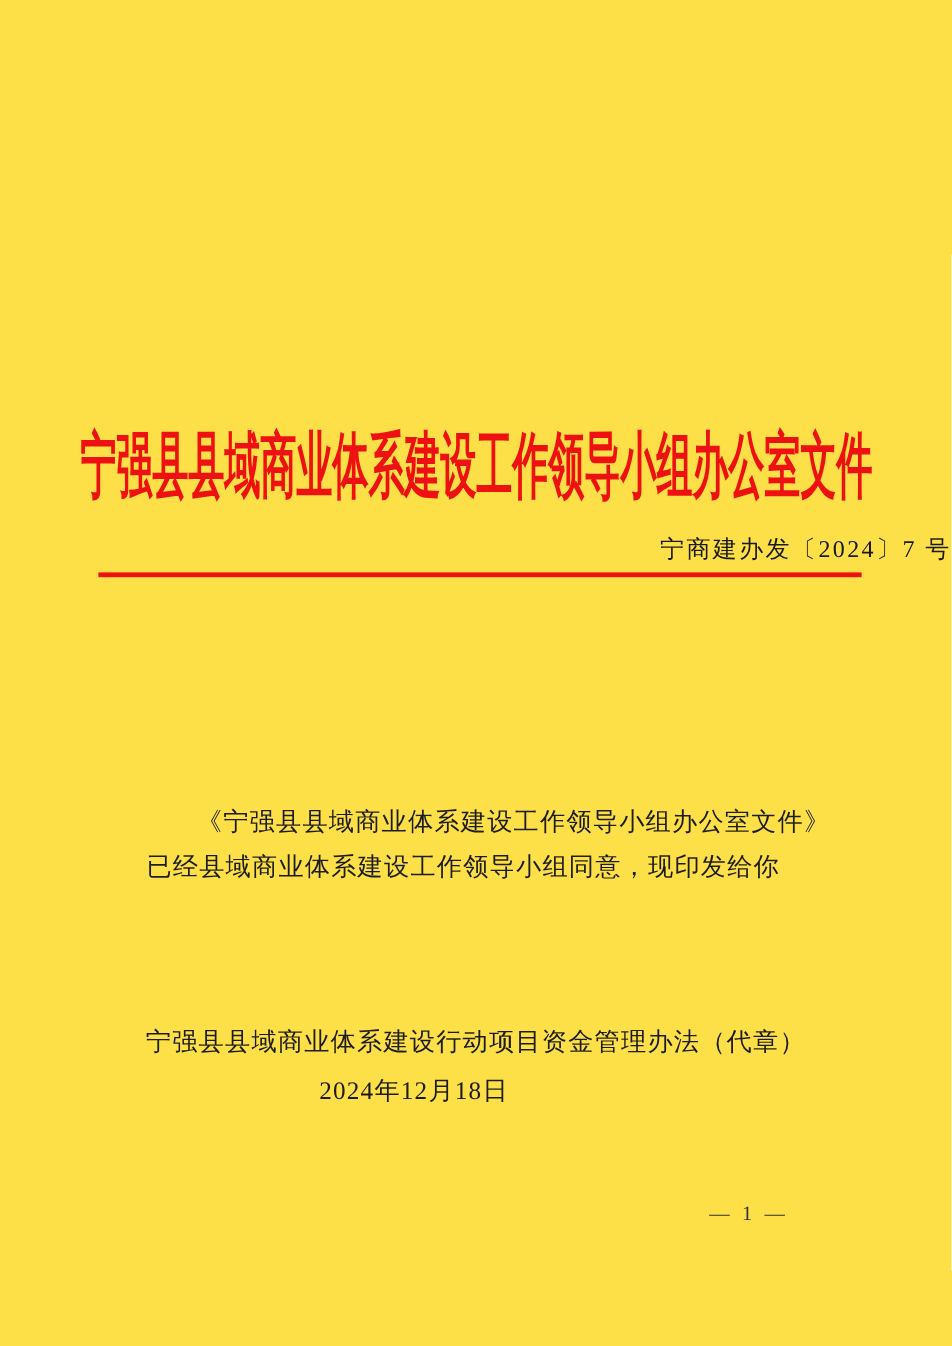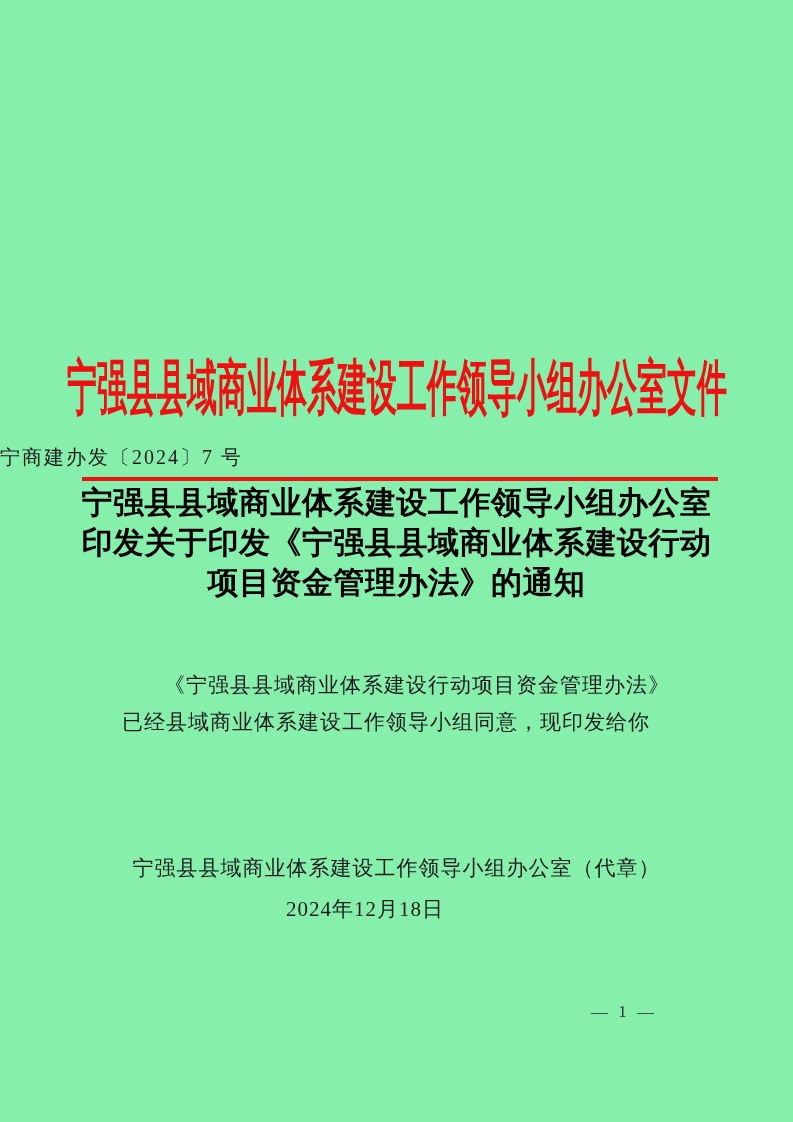--- a/index.html
+++ b/index.html
@@ -4,21 +4,21 @@
 <style>
   html, body {
     margin: 0;
     padding: 0;
     background: #ffffff;
   }
   .page {
     position: relative;
     width: 793px;
     height: 1122px;
-    background: #86efac;
+    background: #fde047;
     overflow: hidden;
     font-family: "Liberation Serif", "DejaVu Serif", serif;
     color: #1c1c1c;
   }
   
   .red-head {
     position: absolute;
     top: 356px;
     left: 0;
     width: 793px;
@@ -36,21 +36,21 @@
     transform: scaleX(0.5);
     transform-origin: center;
     letter-spacing: 0px;
   }
   
   .doc-number {
     position: absolute;
     top: 444px;
     left: 0;
     width: 793px;
-    text-align: left;
+    text-align: right;
     font-size: 20px;
     letter-spacing: 2px;
     color: #1a1a1a;
   }
   
   .red-rule {
     position: absolute;
     top: 477px;
     left: 82px;
     width: 636px;
@@ -105,21 +105,20 @@
   }
   .sig-date {
     position: absolute;
     top: 895px;
     left: 0;
     width: 690px;
     text-align: center;
     font-size: 21px;
     letter-spacing: 1px;
     color: #1c1c1c;
-    padding-left: 20px;
   }
   
   .page-num {
     position: absolute;
     top: 1002px;
     right: 136px;
     font-size: 17px;
     letter-spacing: 3px;
     color: #333333;
     white-space: nowrap;
@@ -131,32 +130,27 @@
 <div class="page">
 
   <div class="red-head">
     <span style="color: rgb(238, 17, 17);">宁强县县域商业体系建设工作领导小组办公室文件</span>
   </div>
 
   <div class="doc-number">宁商建办发〔2024〕7 号</div>
 
   <div class="red-rule" style="background: rgb(238, 17, 17);"></div>
 
-  <div class="doc-title">
-    <div class="t-line">宁强县县域商业体系建设工作领导小组办公室</div>
-    <div class="t-line">印发关于印发《宁强县县域商业体系建设行动</div>
-    <div class="t-line">项目资金管理办法》的通知</div>
-  </div>
 
   <div class="body-block">
     <div class="para2">
-      <div class="b-line indent-2em">《宁强县县域商业体系建设行动项目资金管理办法》</div>
+      <div class="b-line indent-2em">《宁强县县域商业体系建设工作领导小组办公室文件》</div>
       <div class="b-line">已经县域商业体系建设工作领导小组同意，现印发给你</div>
     </div>
   </div>
 
-  <div class="sig-org">宁强县县域商业体系建设工作领导小组办公室（代章）</div>
+  <div class="sig-org">宁强县县域商业体系建设行动项目资金管理办法（代章）</div>
 
   <div class="sig-date">2024年12月18日</div>
 
   <div class="page-num">— 1 —</div>
 
 </div>
 
 </body></html>

